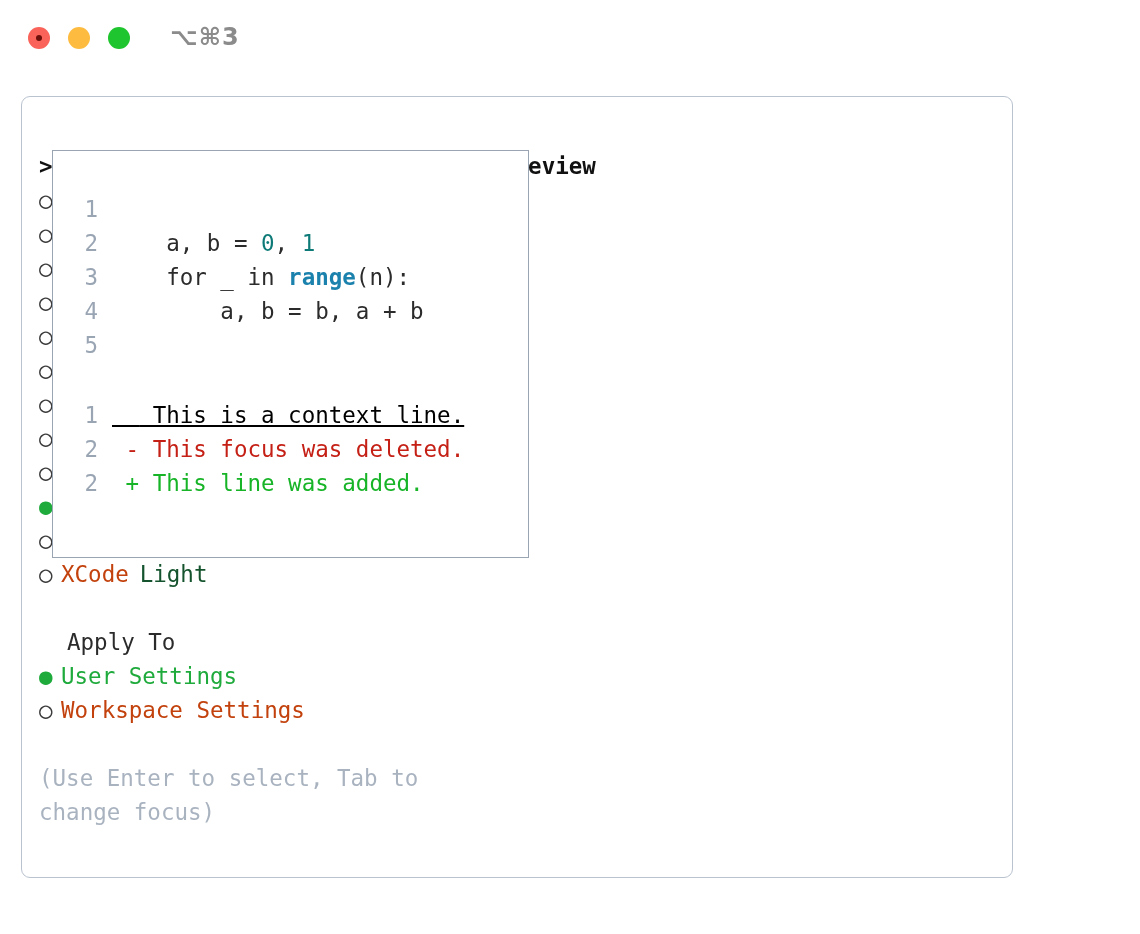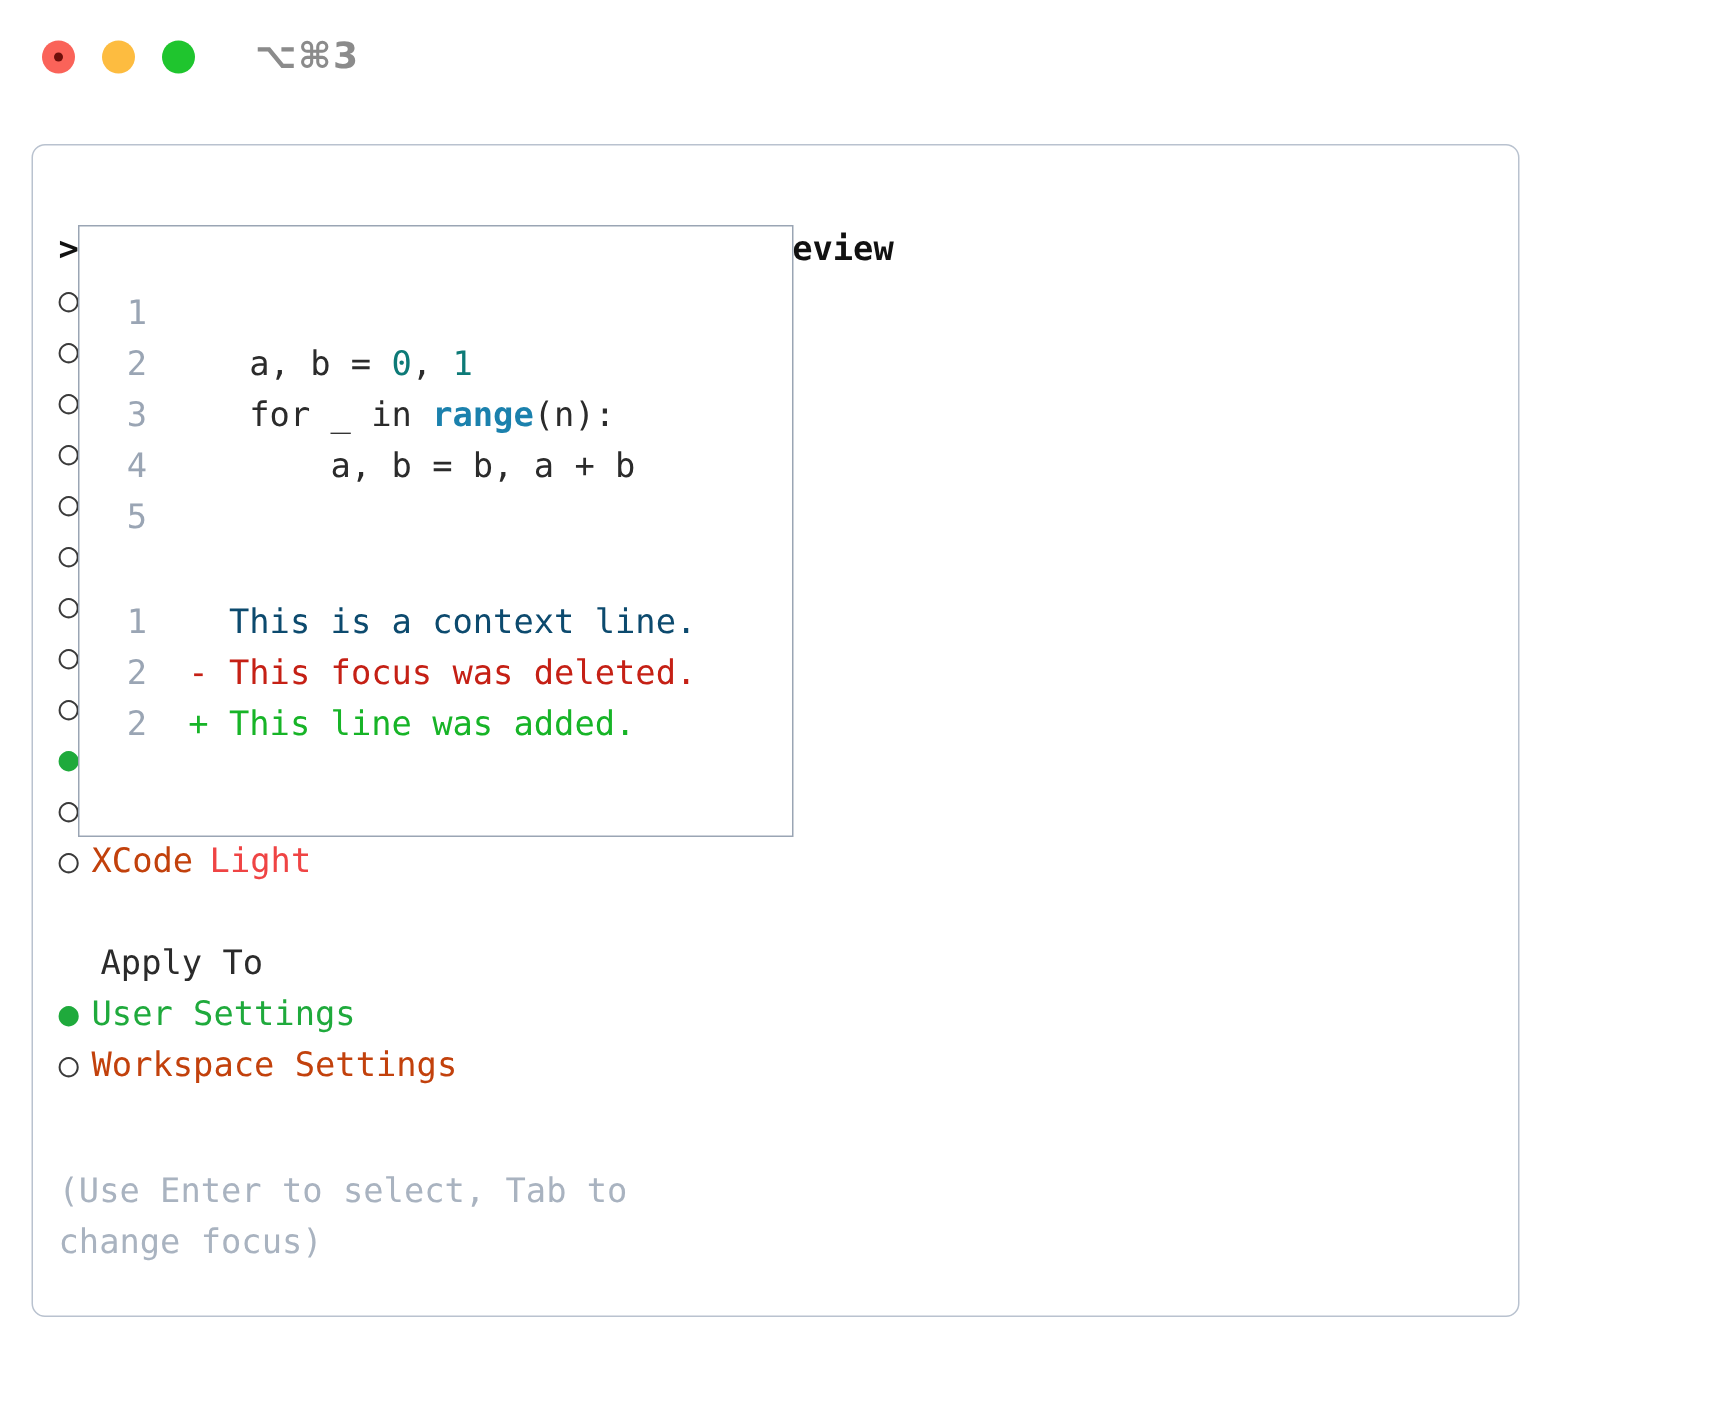--- a/index.html
+++ b/index.html
@@ -108,31 +108,31 @@
     text-align: left;
     font-family: "DejaVu Sans Mono", monospace;
     font-size: 22.5px;
     line-height: 34px;
   }
   .bullet-off { color: #3a3a3a; }
   .bullet-on  { color: #1faa3c; }
   .theme-name { color: #c2410c; }
   .theme-name.sel { color: #1faa3c; }
   .theme-variant {
-    color: #ef4444;
+    color: #14532d;
     padding-left: 11px;
   }
 
   #apply-to-title {
     margin-top: 34px;
     padding-left: 28px;
     color: #2b2b2b;
   }
   #hint {
-    margin-top: 50px;
+    margin-top: 34px;
     color: #a9b3c0;
     font-size: 22.5px;
     line-height: 34px;
     width: 410px;
     white-space: pre-wrap;
   }
 
   
   #right-col {
     position: absolute;
@@ -174,21 +174,21 @@
     flex: 0 0 27px;
     text-align: right;
     color: #9aa5b4;
     padding-right: 14px;
   }
   .code-text { color: #2b2b2b; }
   .tok-fn    { color: #a01316; }
   .tok-num   { color: #0d7a77; }
   .tok-builtin { color: #1b81ad; font-weight: bold; }
   .diff-gap  { height: 36px; }
-  .diff-context { color: #0c4a6e; }
+  .diff-context { color: #000000; text-decoration: underline; }
   .diff-del     { color: #c52015; }
   .diff-add     { color: #17b427; }
 </style>
 </head>
 <body>
 
 <div id="window">
 
   <div id="titlebar">
     <div class="traffic" id="dot-close"></div>

